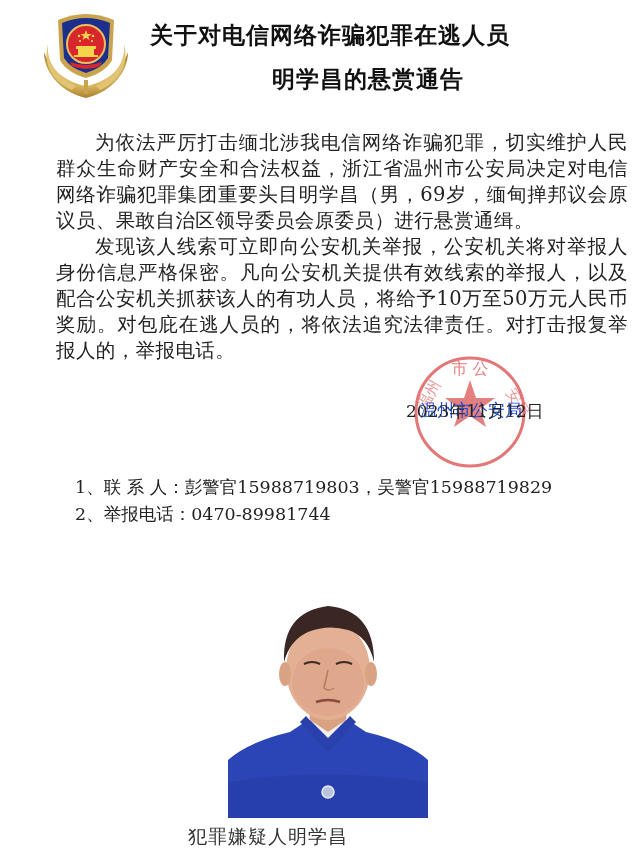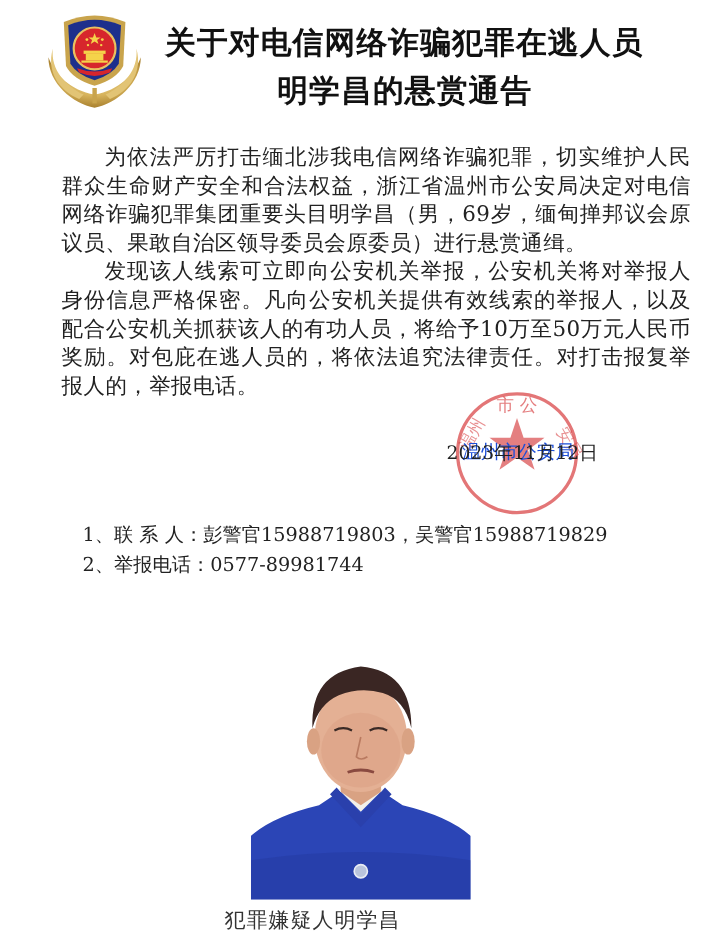--- a/index.html
+++ b/index.html
@@ -2,35 +2,35 @@
 <html><head>
 <meta charset="utf-8">
 <style>
   html, body { margin: 0; padding: 0; }
   body {
     width: 640px; height: 858px; background: #ffffff; position: relative; overflow: hidden;
     font-family: "DejaVu Serif", "Liberation Serif", serif; color: #1c1c1c;
   }
   .emblem { position: absolute; left: 36px; top: 6px; width: 100px; height: 96px; }
   .title { position: absolute; left: 140px; width: 500px; text-align: center; font-weight: bold;
-    font-size: 28px; letter-spacing: 1px; color: #111; }
+    font-size: 23px; letter-spacing: 1px; color: #111; }
   .title.l1 { top: 20px; left: 150px; width: 490px; text-align: left; }
   .title.l2 { top: 64px; left: 128px; width: 480px; }
   .body-text { position: absolute; left: 56px; width: 572px; font-size: 19.5px; line-height: 26px;
     color: #222; letter-spacing: 0.4px; text-align: justify; }
   .p1 { top: 130px; }
   .p2 { top: 234px; }
   .indent { text-indent: 2em; }
   .seal { position: absolute; left: 410px; top: 352px; width: 120px; height: 120px; }
   .seal-org { position: absolute; left: 420px; top: 399px; font-size: 17px; color: #1d4ed8; letter-spacing: 0px; }
   .seal-date { position: absolute; left: 406px; top: 400px; font-size: 17px; color: #222; }
   .contacts { position: absolute; left: 40px; width: 572px; font-size: 17.5px; line-height: 27px; color: #222; top: 474px; }
   .contacts .row { text-indent: 2em; }
   .photo { position: absolute; left: 228px; top: 592px; width: 200px; height: 226px; background: #fff; overflow: hidden; }
-  .caption { position: absolute; left: 16px; width: 536px; top: 824px; text-align: center; font-size: 19px; color: #333; letter-spacing: 1px; }
+  .caption { position: absolute; left: 0; width: 536px; top: 824px; text-align: center; font-size: 19px; color: #333; letter-spacing: 1px; }
 </style>
 </head>
 <body>
 
 <div class="emblem">
   <svg width="100" height="96" viewBox="0 0 100 96">
     <defs>
       <radialGradient id="gold" cx="50%" cy="40%" r="60%">
         <stop offset="0%" stop-color="#f6e3a6"></stop>
         <stop offset="60%" stop-color="#d6b25a"></stop>
@@ -76,21 +76,21 @@
     <text x="60" y="22" text-anchor="middle" font-size="16" fill="#d9484a" opacity="0.7" font-family="DejaVu Serif, serif">市 公</text>
     <text x="16" y="58" font-size="15" fill="#d9484a" opacity="0.6" font-family="DejaVu Serif, serif" transform="rotate(-60 16 58)">温州</text>
     <text x="96" y="40" font-size="15" fill="#d9484a" opacity="0.6" font-family="DejaVu Serif, serif" transform="rotate(60 96 40)">安局</text>
   </svg>
 </div>
 <div class="seal-org">温州市公安局</div>
 <div class="seal-date">2023年11月12日</div>
 
 <div class="contacts">
   <div class="row"><span>1、联 系 人：</span><span>彭警官15988719803，吴警官15988719829</span></div>
-  <div class="row"><span>2、举报电话：</span><span>0577-89981744</span></div>
+  <div class="row"><span>2、举报电话：</span><span>0470-89981744</span></div>
 </div>
 
 <div class="photo">
   <svg width="200" height="226" viewBox="0 0 200 226">
     <rect width="200" height="226" fill="#ffffff"></rect>
 
     <path d="M0 168 Q 20 150 62 140 L 80 128 L 120 128 L 138 140 Q 180 150 200 168 L 200 226 L 0 226 Z" fill="#2b45b6"></path>
     <path d="M0 190 Q 100 175 200 190 L 200 226 L 0 226 Z" fill="#2439a0" opacity="0.5"></path>
 
     <path d="M72 130 L 100 160 L 128 130 L 122 124 L 100 148 L 78 124 Z" fill="#2a40ac"></path>

